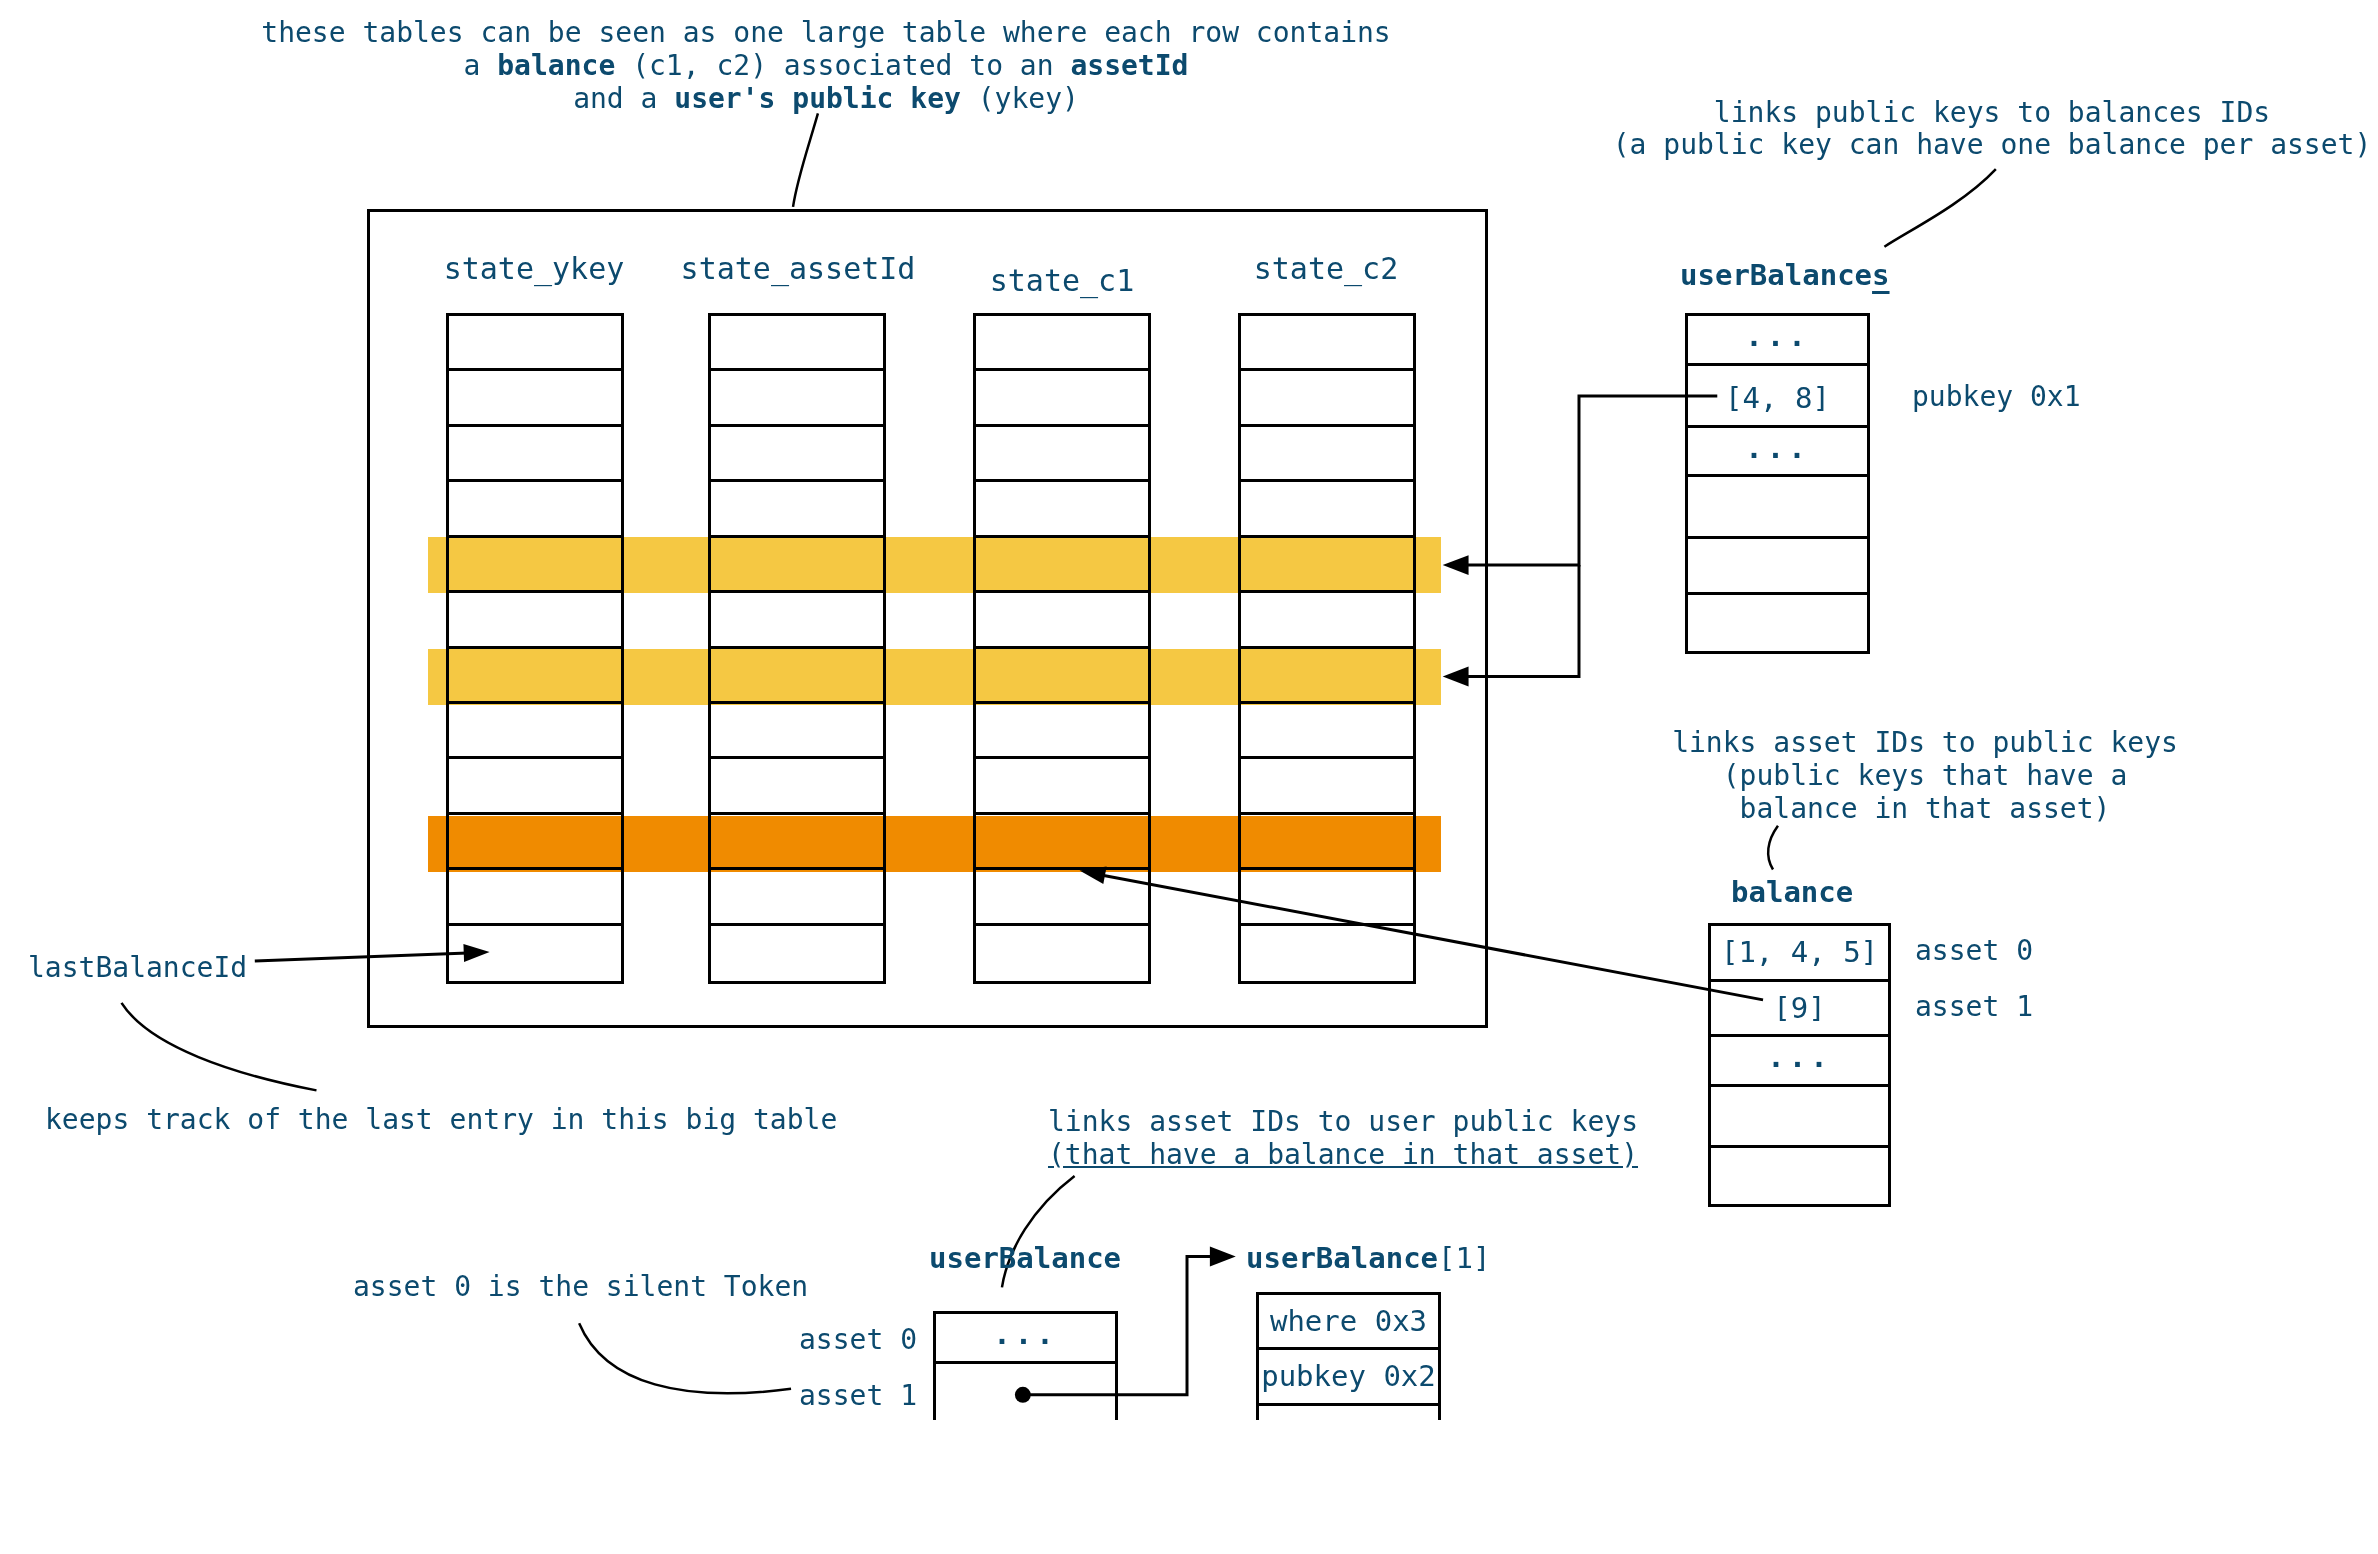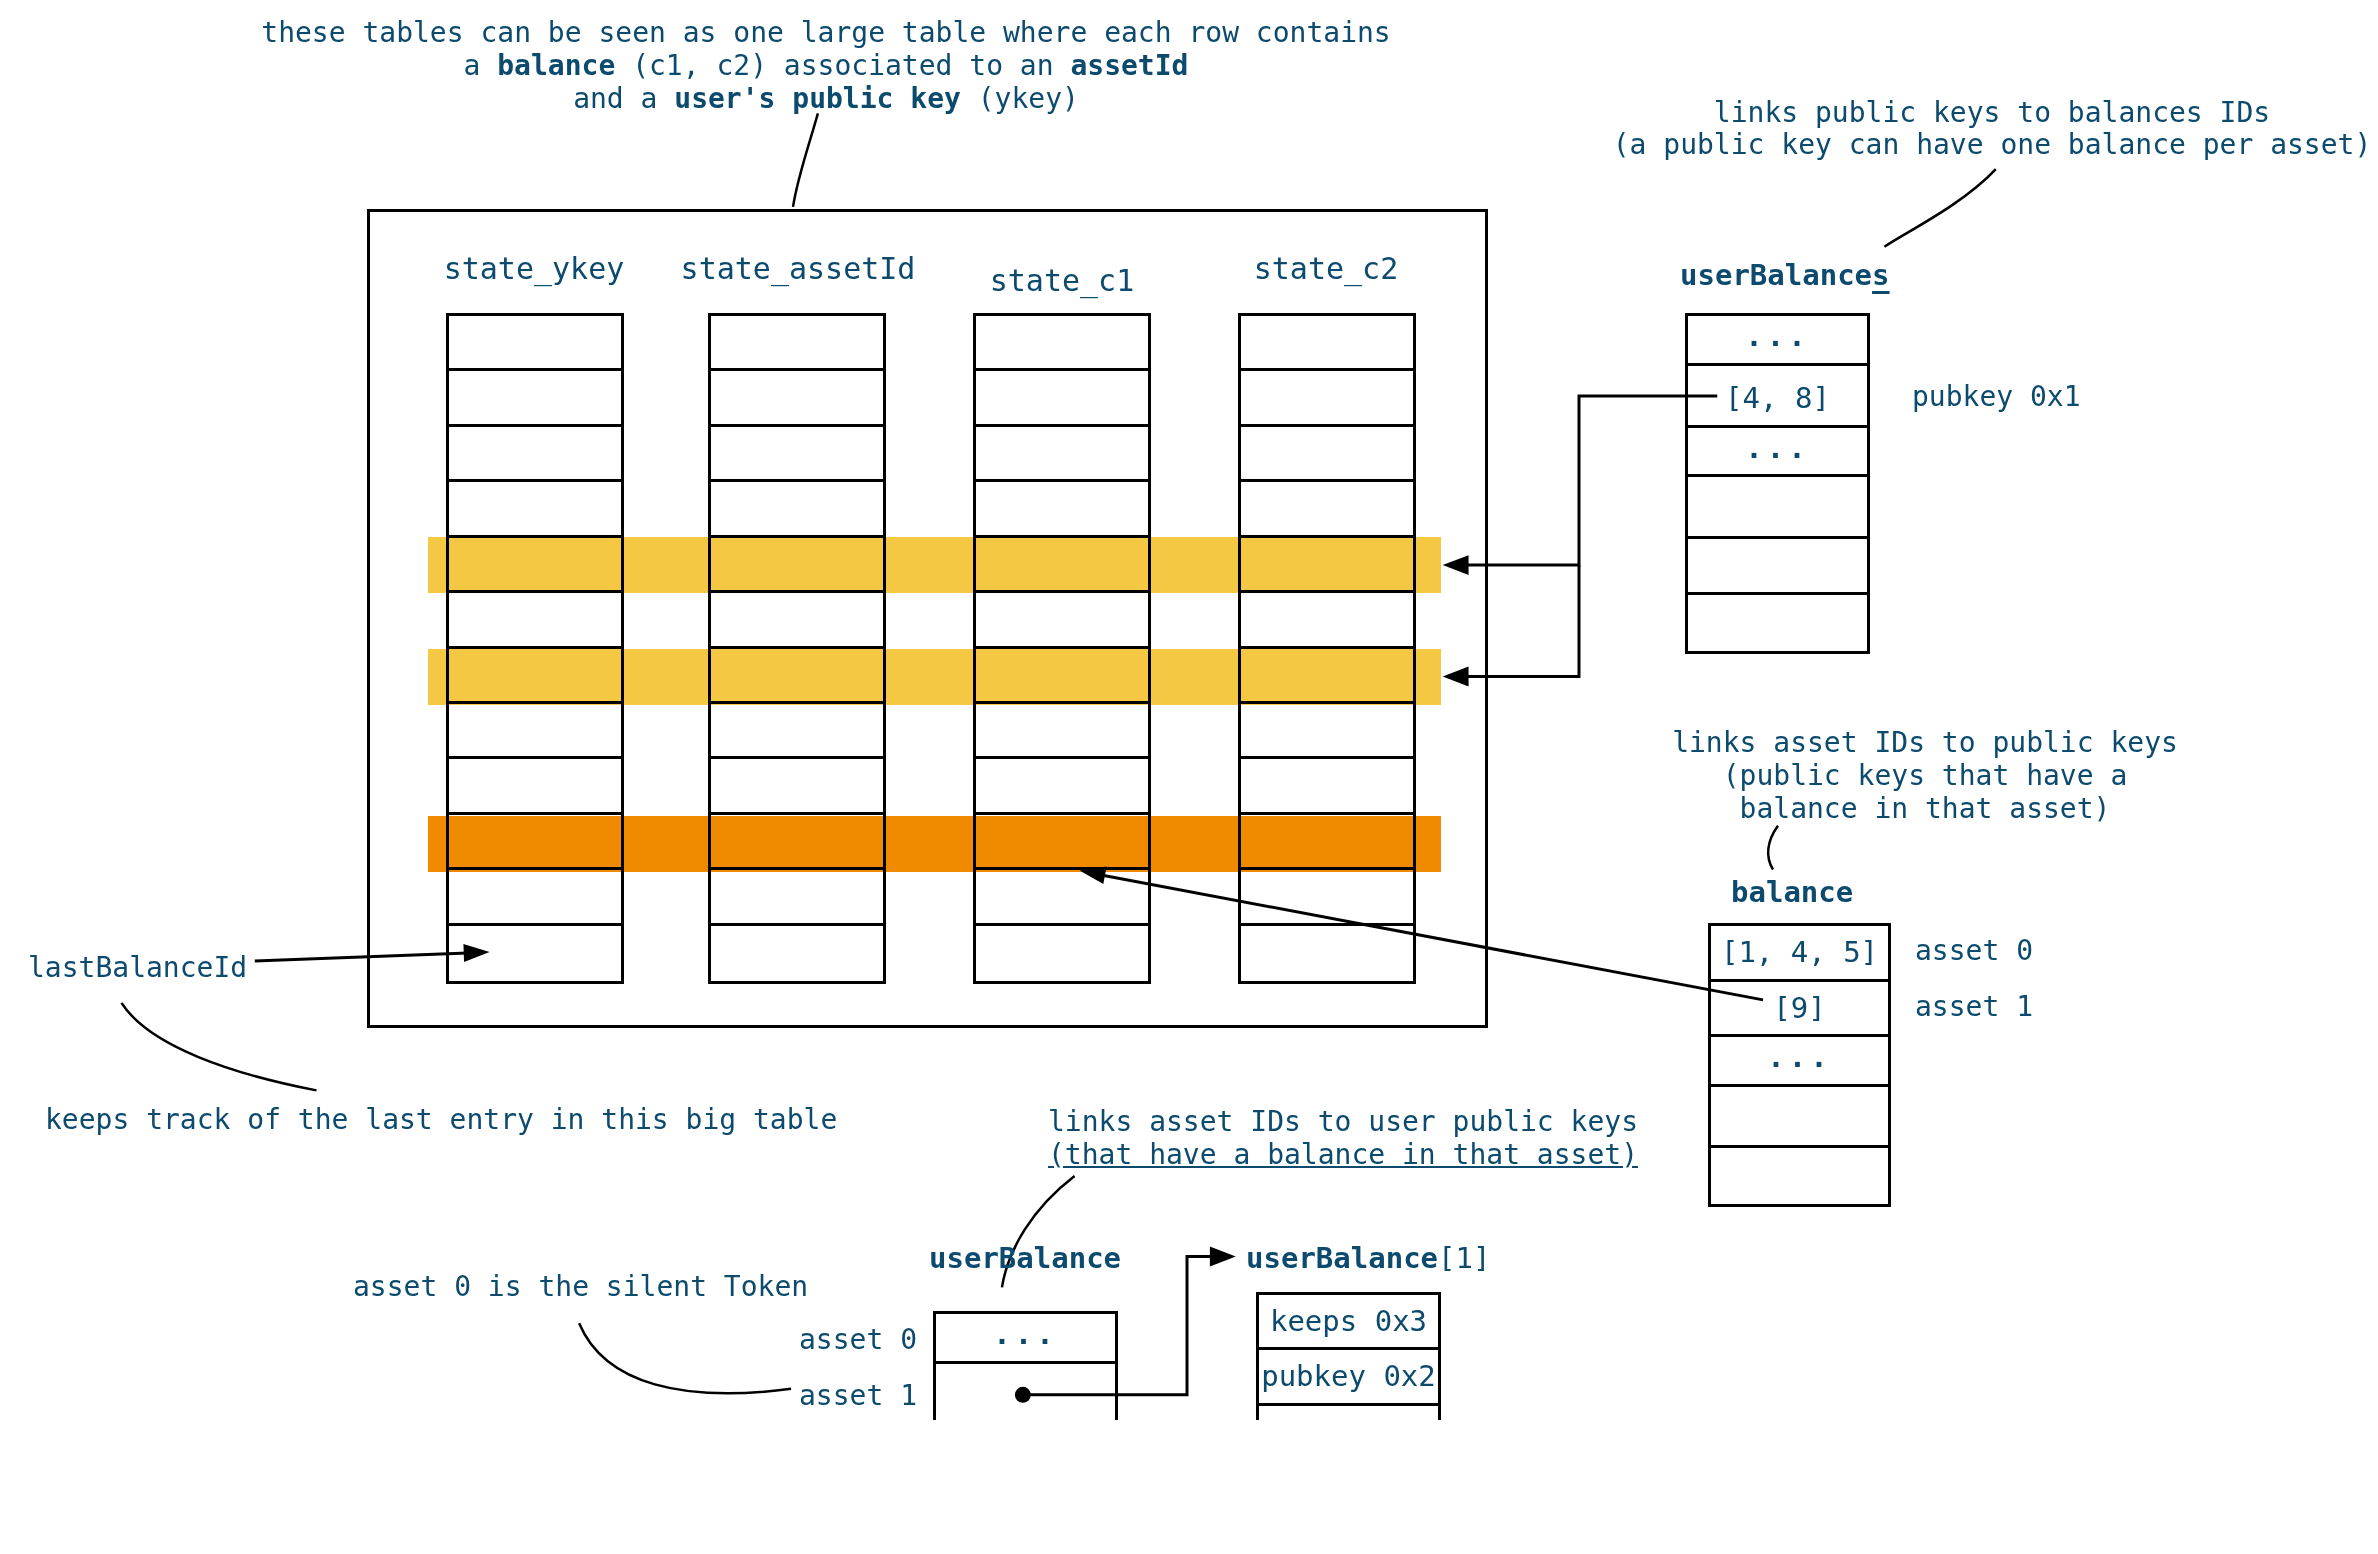--- a/index.html
+++ b/index.html
@@ -169,21 +169,21 @@
     <div class="cell dots">...</div>
     <div class="cell"></div>
   </div>
   <div class="txt right-anchor" style="left:917px;top:1323px;">asset 0</div>
   <div class="txt right-anchor" style="left:917px;top:1379px;">asset 1</div>
 
   <div class="txt" style="left:1246px;top:1242px;font-size:29px;">
     <b>userBalance</b><span>[1]</span>
   </div>
   <div class="vtable" style="left:1256px;top:1292px;width:179px;height:166px;grid-template-rows:repeat(3,1fr);">
-    <div class="cell">keeps 0x3</div>
+    <div class="cell">where 0x3</div>
     <div class="cell">pubkey 0x2</div>
     <div class="cell">pubkey 0x8</div>
   </div>
 
   <svg class="overlay" width="2378" height="1554" viewBox="0 0 2390 1562">
 
     <path d="M 822,114 C 813,146 801,180 797,208" stroke-width="2.5"></path>
 
     <path d="M 2006,170 C 1972,206 1918,232 1894,248" stroke-width="2.5"></path>
 

